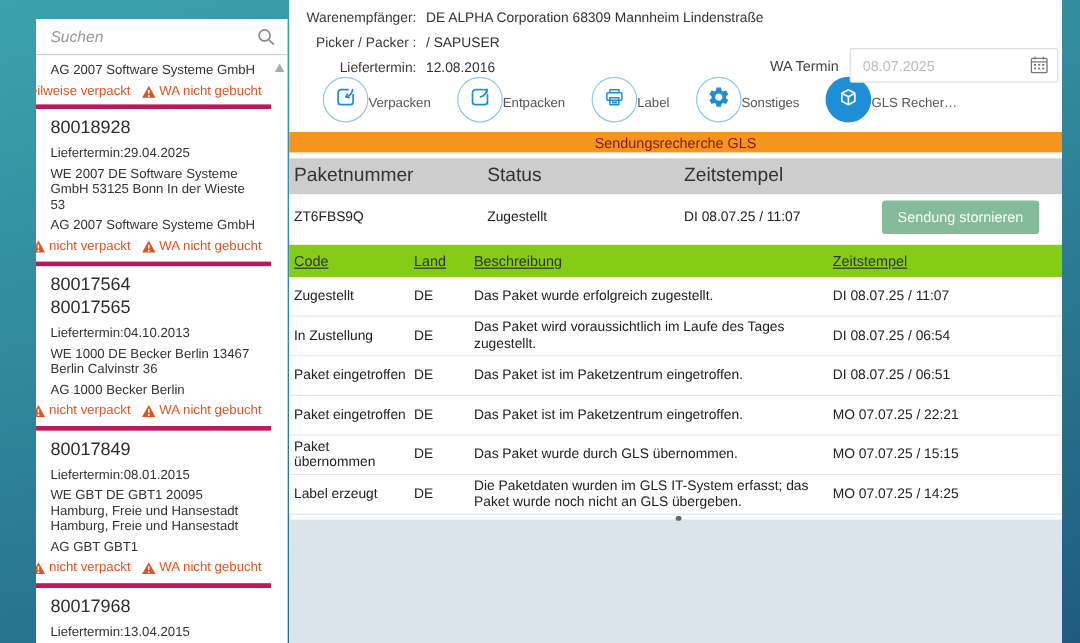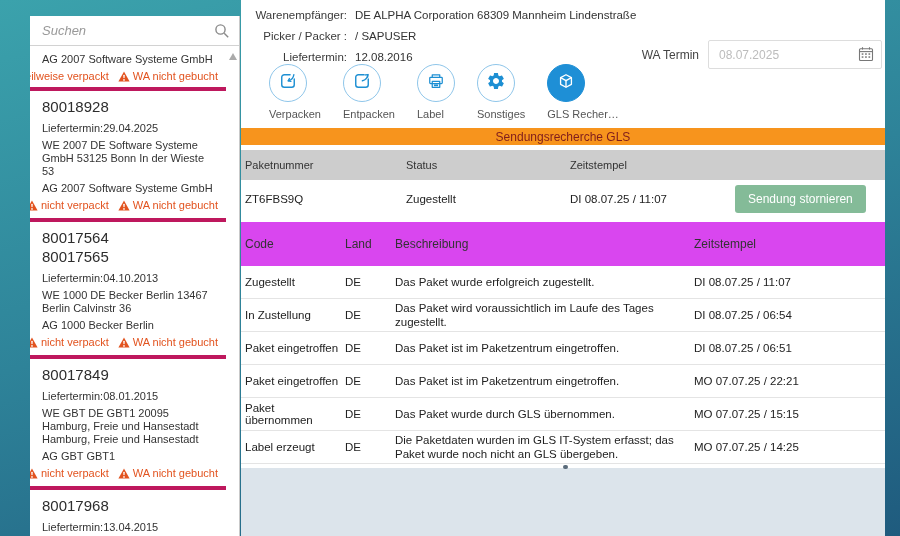--- a/index.html
+++ b/index.html
@@ -32,31 +32,31 @@
   .head-row { display:flex; font-size:11.5px; color:#3a3a3a; line-height:21px; }
   .head-label { width:106px; text-align:right; color:#3a3a3a; }
   .head-value { margin-left:8px; color:#333; }
   .wa { position:absolute; right:3px; top:40px; display:flex; align-items:center; }
   .wa-label { font-size:12px; color:#444; margin-right:9px; }
   .wa-box { position:relative; }
   .wa-input { width:174px; height:29px; border:1px solid #ddd; border-radius:2px; padding:0 30px 0 10px; font-size:12px; color:#555; font-family:"Liberation Sans", sans-serif; outline:none; background:#fff; }
   .wa-input::placeholder { color:#bcbcbc; }
   .calendar-icon { position:absolute; right:8px; top:6px; line-height:0; cursor:pointer; }
   .toolbar { display:flex; gap:22px; padding-left:28px; margin-top:2px; flex:none; }
-  .tool { display:flex; flex-direction:column; align-items:flex-start; cursor:pointer; }
+  .tool { display:flex; flex-direction:row; align-items:center; cursor:pointer; }
   .tool-circle { width:38px; height:38px; border-radius:50%; border:1.5px solid #8FC6EA; display:flex; align-items:center; justify-content:center; background:#fff; }
   .tool.active .tool-circle { background:#1E8FD6; border-color:#1E8FD6; }
   .tool-label { font-size:11px; color:#555; margin-top:6px; white-space:nowrap; }
   .banner { margin-top:8px; height:17px; background:#F7941D; color:#7f1d1d; font-size:12px; display:flex; align-items:center; justify-content:center; flex:none; }
   .t1 { margin-top:5px; flex:none; }
-  .t1-head { display:grid; grid-template-columns:161px 164px 165px 1fr; background:#CDCDCD; height:30px; align-items:center; font-size:11px; color:#333; padding-left:4px; }
+  .t1-head { display:grid; grid-template-columns:161px 164px 165px 1fr; background:#CDCDCD; height:30px; align-items:center; font-size:16px; color:#333; padding-left:4px; }
   .t1-row { display:grid; grid-template-columns:161px 164px 165px 1fr; height:37px; align-items:center; font-size:11.5px; color:#222; padding-left:4px; background:#fff; }
   .cancel-btn { background:#84BB98; color:#fff; border:none; border-radius:3px; font-size:12px; padding:7px 13px; cursor:pointer; font-family:"Liberation Sans", sans-serif; justify-self:start; }
   .t2 { margin-top:5px; flex:none; }
-  .t2-head { display:grid; grid-template-columns:100px 50px 299px 1fr; background:#d946ef; height:44px; align-items:center; font-size:12px; color:#333; padding-left:4px; }
+  .t2-head { display:grid; grid-template-columns:100px 50px 299px 1fr; background:#84cc16; height:27px; align-items:center; font-size:12px; color:#333; padding-left:4px;text-decoration:underline; }
   .t2-row { display:grid; grid-template-columns:100px 50px 299px 1fr; min-height:33px; align-items:center; font-size:11.5px; color:#222; border-bottom:1px solid #e4e4e4; padding:2px 0 2px 4px; background:#fff; }
   .t2-row .desc { padding-right:14px; line-height:14px; }
   .footer-area { flex:1; background:#DCE4EB; margin-top:4px; position:relative; }
   .resize-handle { position:absolute; top:-3px; left:50%; width:5px; height:4px; border-radius:2px; background:#5a6b7a; }
 </style>
 </head>
 <body>
 
 <aside class="sidebar">
   <div class="search-row">

